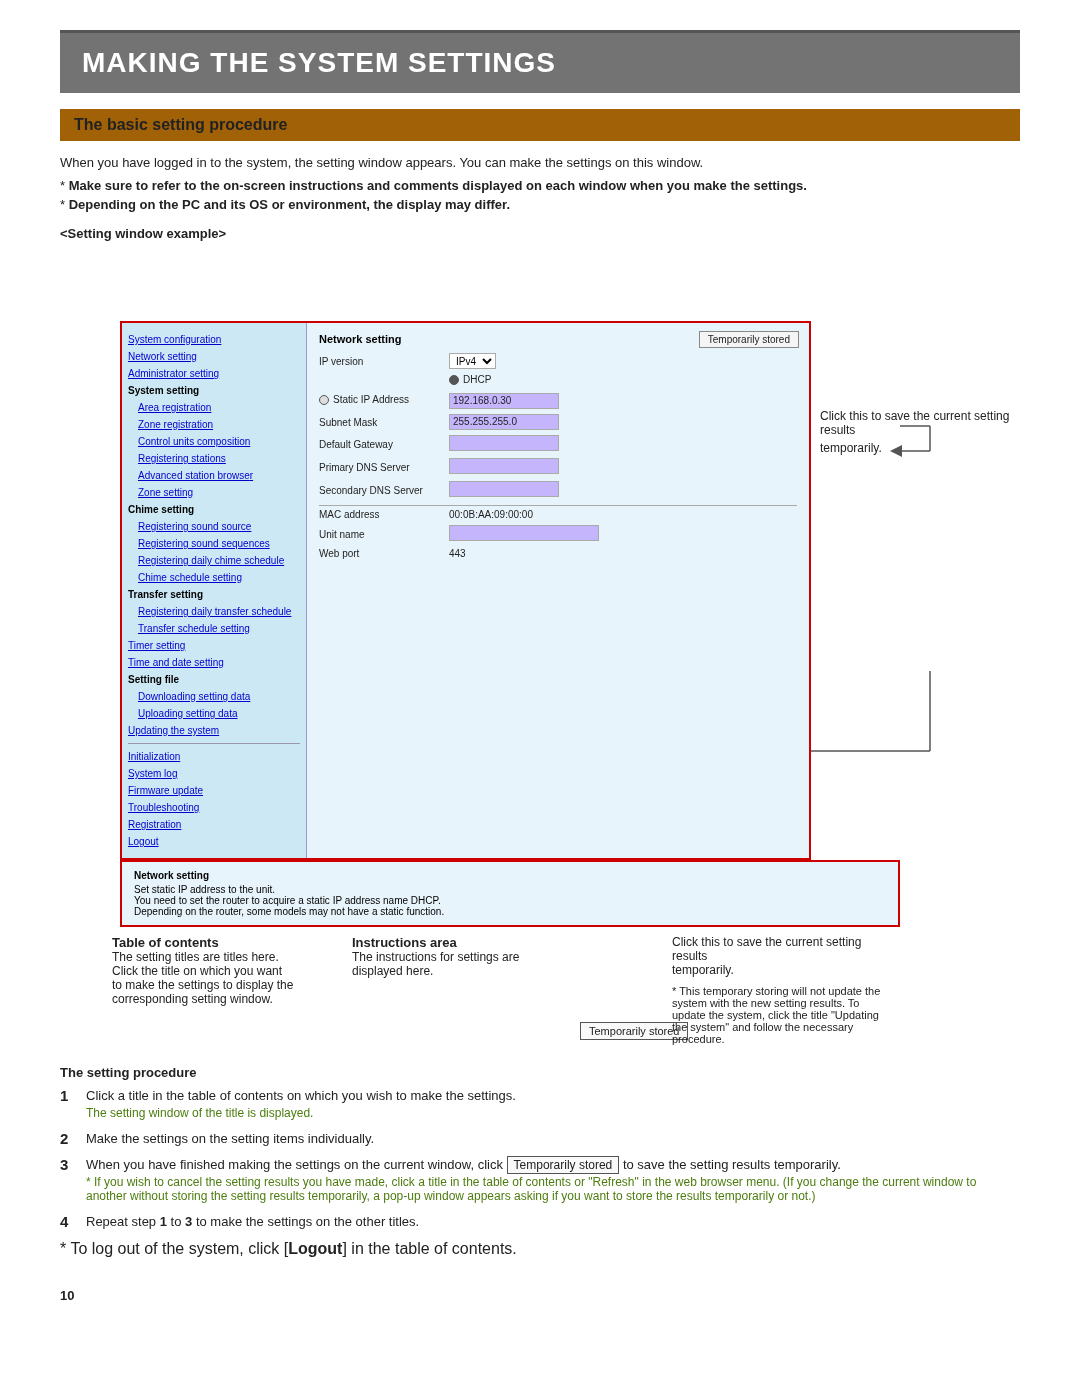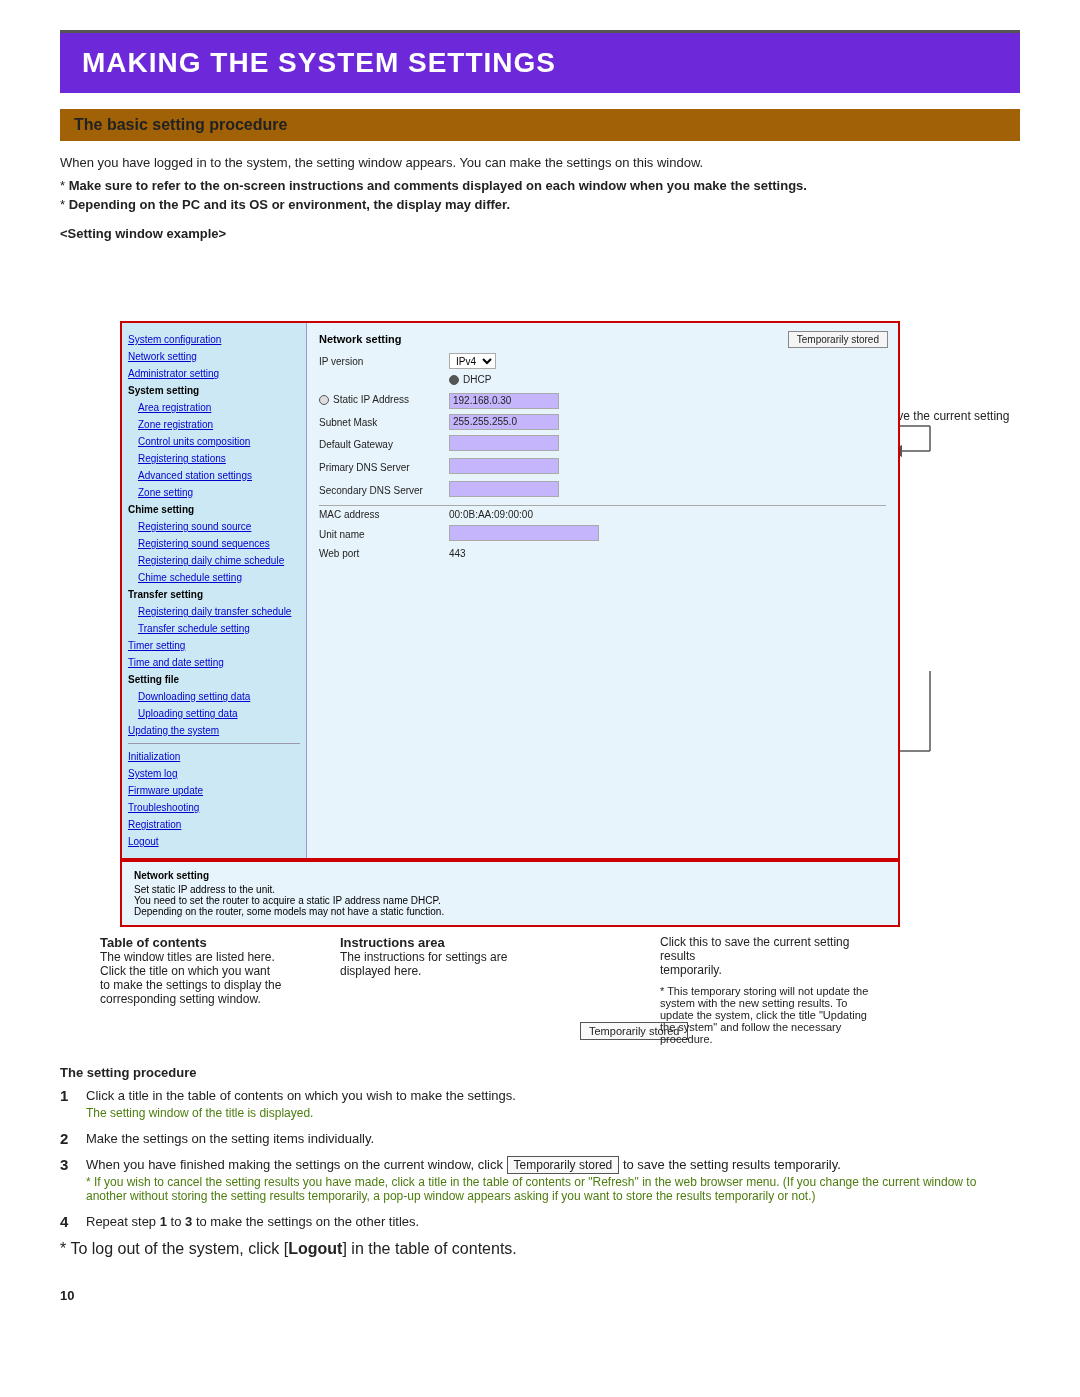--- a/index.html
+++ b/index.html
@@ -17,21 +17,21 @@
       min-height: 1397px;
       background: #fff;
       padding: 30px 60px 40px 60px;
     }
     .top-rule {
       height: 3px;
       background: #555;
       margin-bottom: 0;
     }
     .main-heading {
-      background: #6d28d9;
+      background: #737373;
       color: #fff;
       font-size: 28px;
       font-weight: bold;
       padding: 14px 22px;
       margin-bottom: 16px;
       letter-spacing: 1px;
     }
     .section-heading {
       background: #a16207;
       color: #222;
@@ -61,21 +61,21 @@
     }
     
     .browser-window {
       border: 2px solid #c00;
       background: #e8f4fb;
       display: flex;
       flex-direction: row;
       position: relative;
       margin-top: 80px;
       margin-left: 60px;
-      width: 780px;
+      width: 691px;
       min-height: 320px;
     }
     .sidebar-panel {
       background: #cde8f5;
       border-right: 1px solid #99c;
       width: 185px;
       min-height: 320px;
       padding: 8px 6px;
       font-size: 10px;
       color: #00c;
@@ -311,21 +311,21 @@
 
       <div class="sidebar-panel">
         <div class="link">System configuration</div>
         <div class="link">Network setting</div>
         <div class="link">Administrator setting</div>
         <div class="section-title">System setting</div>
         <div class="link indent">Area registration</div>
         <div class="link indent">Zone registration</div>
         <div class="link indent">Control units composition</div>
         <div class="link indent">Registering stations</div>
-        <div class="link indent">Advanced station settings</div>
+        <div class="link indent">Advanced station browser</div>
         <div class="link indent">Zone setting</div>
         <div class="section-title">Chime setting</div>
         <div class="link indent">Registering sound source</div>
         <div class="link indent">Registering sound sequences</div>
         <div class="link indent">Registering daily chime schedule</div>
         <div class="link indent">Chime schedule setting</div>
         <div class="section-title">Transfer setting</div>
         <div class="link indent">Registering daily transfer schedule</div>
         <div class="link indent">Transfer schedule setting</div>
         <div class="link">Timer setting</div>
@@ -433,25 +433,25 @@
       <div class="inst-title">Network setting</div>
       <div>Set static IP address to the unit.</div>
       <div>You need to set the router to acquire a static IP address name DHCP.</div>
       <div>Depending on the router, some models may not have a static function.</div>
     </div>
 
     <div style="position:absolute; left:520px; bottom:0; display:flex; flex-direction:column; align-items:flex-start;">
       <div class="temp-stored-label">Temporarily stored</div>
     </div>
 
-    <div style="display:flex; margin-left:40px; width:780px; margin-top:8px; position:relative;">
+    <div style="display:flex; margin-left:52px; width:780px; margin-top:8px; position:relative;">
 
       <div style="width:200px;">
         <div style="font-weight:bold; font-size:13px;">Table of contents</div>
-        <div style="font-size:12px;">The window titles are listed here.</div>
+        <div style="font-size:12px;">The setting titles are titles here.</div>
         <div style="font-size:12px;">Click the title on which you want</div>
         <div style="font-size:12px;">to make the settings to display the</div>
         <div style="font-size:12px;">corresponding setting window.</div>
       </div>
 
       <div style="width:200px; margin-left:40px;">
         <div style="font-weight:bold; font-size:13px;">Instructions area</div>
         <div style="font-size:12px;">The instructions for settings are</div>
         <div style="font-size:12px;">displayed here.</div>
       </div>

